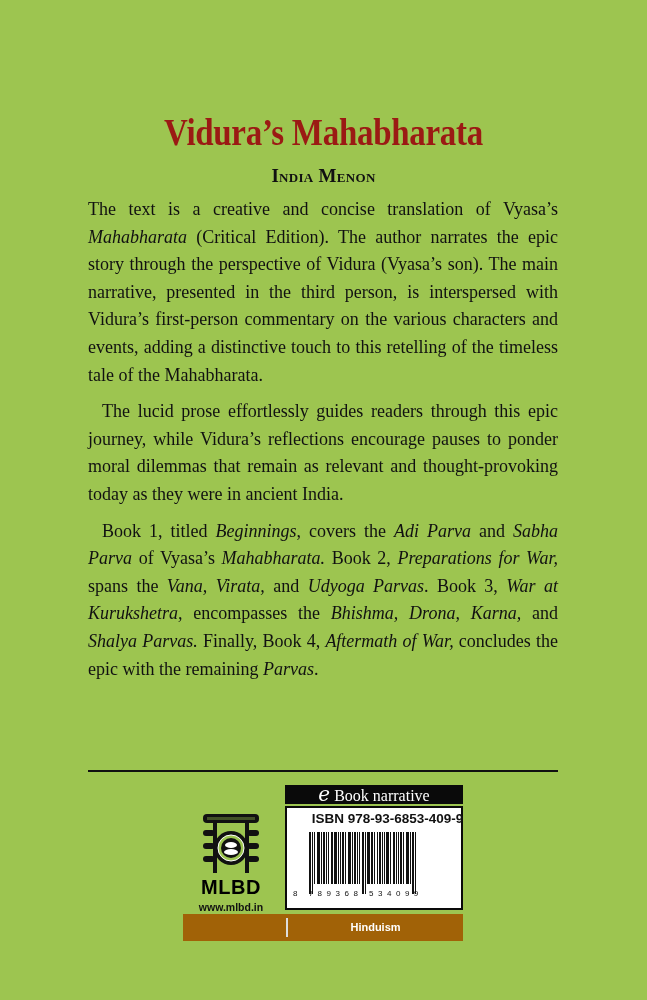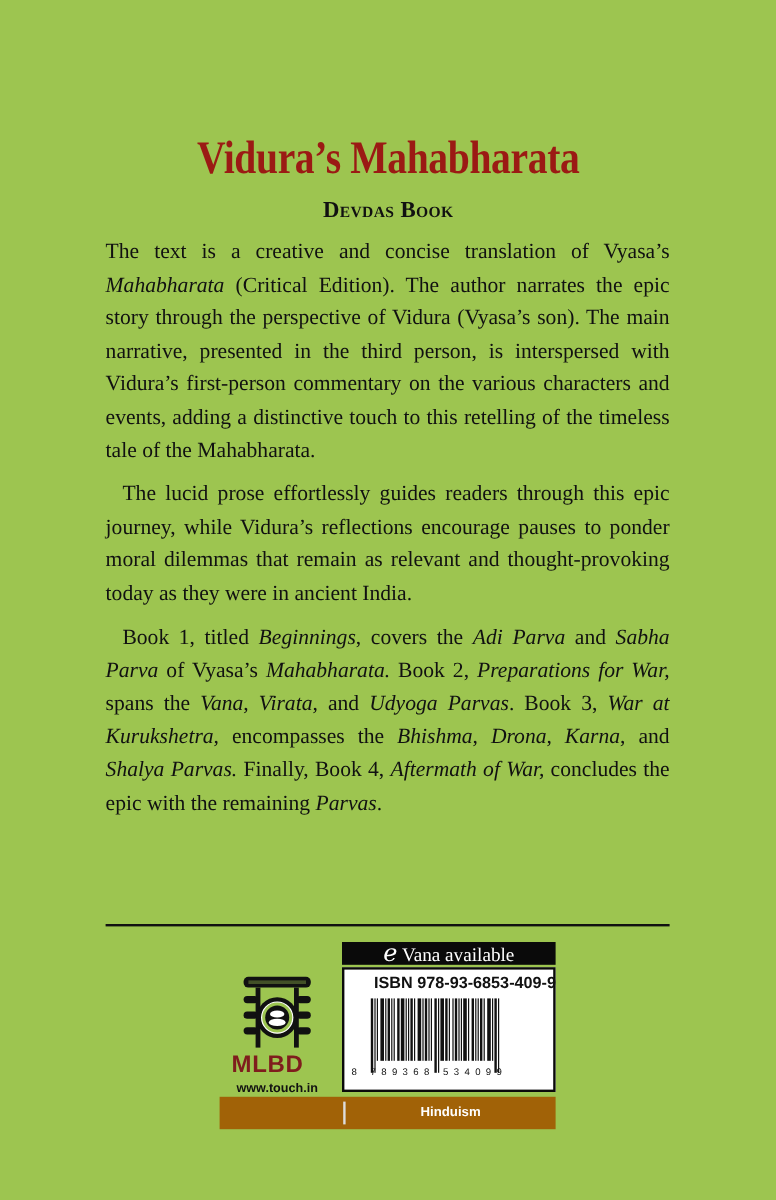--- a/index.html
+++ b/index.html
@@ -70,23 +70,23 @@
   .bars span.g { height: 62px; }
   .digits {
     position: absolute; left: 6px; top: 81px; width: 160px;
     font-family: "Liberation Sans", sans-serif; font-size: 8px; letter-spacing: 4.5px; color:#111;
   }
   .logo {
     position: absolute; left: 193px; top: 812px; width: 76px; height: 100px;
   }
   .logo-mark { position: absolute; left: 8px; top: 0; }
   .logo-text {
-    position: absolute; left: 0; top: 64px; width: 76px; text-align: left;
+    position: absolute; left: 0; top: 64px; width: 76px; text-align: center;
     font-family: "Liberation Sans", sans-serif; font-weight: bold; font-size: 20px;
-    color: #7f1d1d; letter-spacing: 0.5px;
+    color: #000000; letter-spacing: 0.5px;
   }
   .logo-url {
     position: absolute; left: -8px; top: 89px; width: 92px; text-align: center;
     font-family: "Liberation Sans", sans-serif; font-weight: bold; font-size: 10.5px;
     color: #111;
   }
   .bottom-bar {
     position: absolute; left: 183px; top: 914px; width: 280px; height: 27px;
     background: #a16207;
   }
@@ -96,33 +96,33 @@
   .bottom-bar .category {
     position: absolute; left: 105px; top: 0; width: 175px; text-align: center;
     font-family: "Liberation Sans", sans-serif; font-weight: bold; font-size: 11px;
     color: #fff; line-height: 27px;
   }
 </style>
 </head>
 <body>
 
 <div class="title">Vidura’s Mahabharata</div>
-<div class="author">Devdas Book</div>
+<div class="author">India Menon</div>
 
 <div class="body-text">
   <p><span>The text is a creative and concise translation of Vyasa’s </span><i>Mahabharata</i><span> (Critical Edition). The author narrates the epic story through the perspective of Vidura (Vyasa’s son). The main narrative, presented in the third person, is interspersed with Vidura’s first-person commentary on the various characters and events, adding a distinctive touch to this retelling of the timeless tale of the Mahabharata.</span></p>
   <p class="indent"><span>The lucid prose effortlessly guides readers through this epic journey, while Vidura’s reflections encourage pauses to ponder moral dilemmas that remain as relevant and thought-provoking today as they were in ancient India.</span></p>
   <p class="indent"><span>Book 1, titled </span><i>Beginnings</i><span>, covers the </span><i>Adi Parva</i><span> and </span><i>Sabha Parva</i><span> of Vyasa’s </span><i>Mahabharata.</i><span> Book 2, </span><i>Preparations for War,</i><span> spans the </span><i>Vana, Virata,</i><span> and </span><i>Udyoga Parvas</i><span>. Book 3, </span><i>War at Kurukshetra,</i><span> encompasses the </span><i>Bhishma, Drona, Karna,</i><span> and </span><i>Shalya Parvas.</i><span> Finally, Book 4, </span><i>Aftermath of War,</i><span> concludes the epic with the remaining </span><i>Parvas</i><span>.</span></p>
 </div>
 
 <div class="rule"></div>
 
 <div class="ebook">
   <span class="e">e</span>
-  <span>Vana available</span>
+  <span>Book narrative</span>
 </div>
 
 <div class="barcode-box">
   <div class="isbn">ISBN 978-93-6853-409-9</div>
   <div class="bars" id="bars">
       <span class="g" style="width: 2px;"></span>
       <span class="g" style="width: 1px;"></span>
       <span style="width: 1px;"></span>
       <span style="width: 3px;"></span>
       <span style="width: 1px;"></span>
@@ -176,19 +176,19 @@
     <rect x="46" y="44" width="12" height="6" rx="3" fill="#111"></rect>
     <rect x="12" y="11" width="4" height="50" fill="#111"></rect>
     <rect x="44" y="11" width="4" height="50" fill="#111"></rect>
     <circle cx="30" cy="36" r="17" fill="#111"></circle>
     <circle cx="30" cy="36" r="13" fill="#9dc550" stroke="#fff" stroke-width="1"></circle>
     <circle cx="30" cy="36" r="10" fill="#111"></circle>
     <ellipse cx="30" cy="33" rx="6" ry="3" fill="#fff"></ellipse>
     <ellipse cx="30" cy="40" rx="7" ry="3" fill="#fff"></ellipse>
   </svg>
   <div class="logo-text">MLBD</div>
-  <div class="logo-url">www.touch.in</div>
+  <div class="logo-url">www.mlbd.in</div>
 </div>
 
 <div class="bottom-bar">
   <div class="divider"></div>
   <div class="category">Hinduism</div>
 </div>
 
 </body></html>

